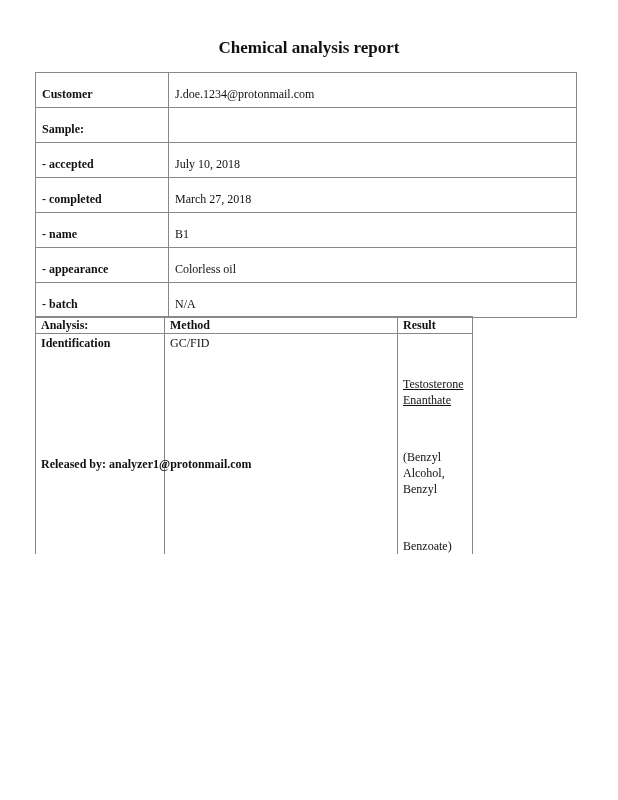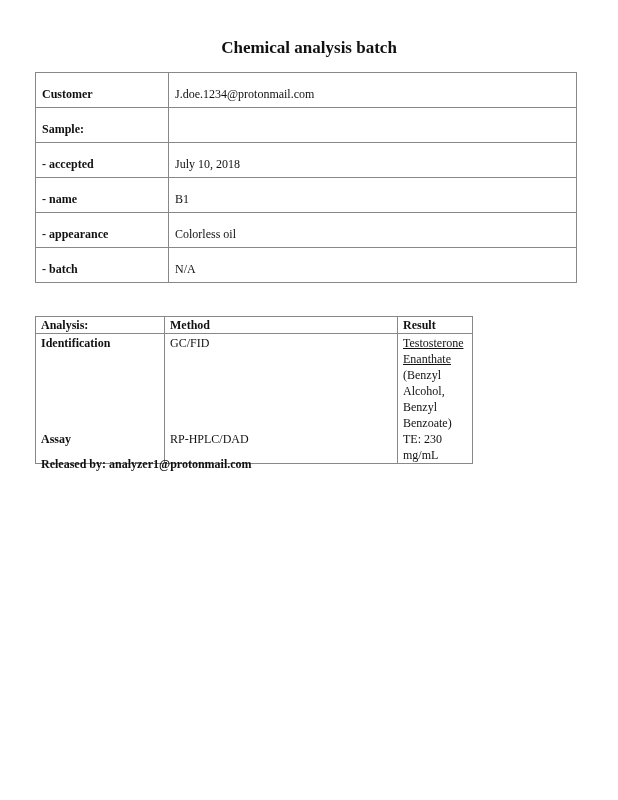--- a/index.html
+++ b/index.html
@@ -72,48 +72,52 @@
     }
     #analysis-table tbody tr.assay td {
       height: 29px;
       border-bottom: 1px solid #888888;
     }
     #analysis-table .col1 { width: 123px; }
     #analysis-table .col2 { width: 227px; }
     #analysis-table .col3 { width: auto; }
     .bold { font-weight: bold; }
     .underline { text-decoration: underline; }
-    .result-line { display: block; }
+    .result-line { display: block; margin-top: 41px; }
     .released {
       position: absolute;
       left: 41px;
       top: 457px;
       font-size: 12px;
       font-weight: bold;
       text-align: center;
     }
   </style>
 </head>
 <body>
 
-<div class="title">Chemical analysis batch</div>
+<div class="title">Chemical analysis report</div>
 
 <table id="sample-table">
   <tbody>
     <tr>
       <td class="label">Customer</td>
       <td>J.doe.1234@protonmail.com</td>
     </tr>
     <tr>
       <td class="label">Sample:</td>
       <td></td>
     </tr>
     <tr>
       <td class="label">- accepted</td>
       <td>July 10, 2018</td>
+    </tr>
+    <tr>
+      <td class="label">- completed</td>
+      <td>March 27, 2018</td>
     </tr>
     <tr>
       <td class="label">- name</td>
       <td>B1</td>
     </tr>
     <tr>
       <td class="label">- appearance</td>
       <td>Colorless oil</td>
     </tr>
     <tr>
@@ -134,21 +138,16 @@
   <tbody>
     <tr class="ident">
       <td class="col1 bold">Identification</td>
       <td class="col2">GC/FID</td>
       <td class="col3">
         <span class="result-line underline">Testosterone Enanthate</span>
         <span class="result-line">(Benzyl Alcohol, Benzyl</span>
         <span class="result-line">Benzoate)</span>
       </td>
     </tr>
-    <tr class="assay">
-      <td class="col1 bold">Assay</td>
-      <td class="col2">RP-HPLC/DAD</td>
-      <td class="col3">TE: 230 mg/mL</td>
-    </tr>
   </tbody>
 </table>
 
 <div class="released">Released by: analyzer1@protonmail.com</div>
 
 </body></html>

